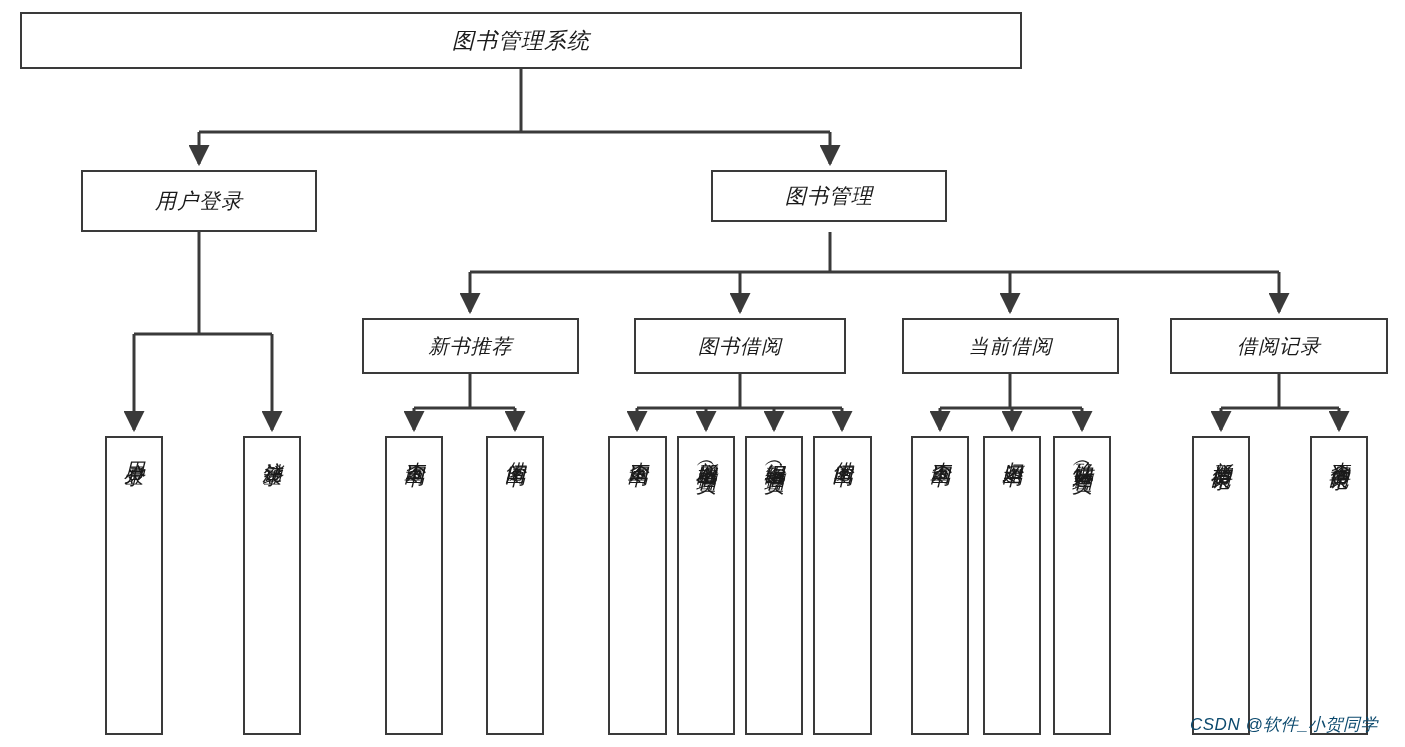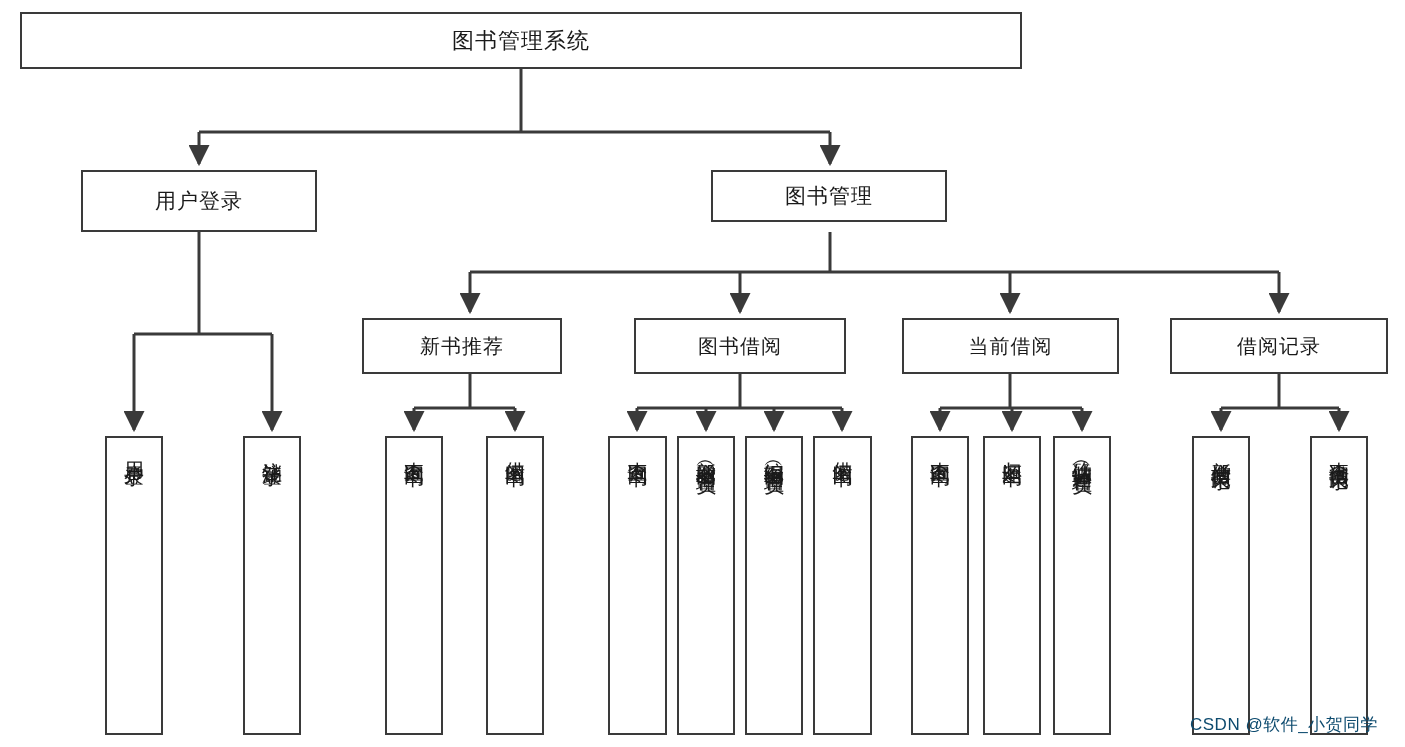--- a/index.html
+++ b/index.html
@@ -9,20 +9,21 @@
   }
   body {
     font-family: "Liberation Sans", "DejaVu Sans", sans-serif;
   }
   #canvas {
     position: relative;
     width: 1405px;
     height: 747px;
     background: #ffffff;
     overflow: hidden;
+    font-style: italic;
   }
   #edges {
     position: absolute;
     left: 0;
     top: 0;
     width: 1405px;
     height: 747px;
     pointer-events: none;
   }
   .node {
@@ -130,21 +131,21 @@
     <span class="htext">图书管理系统</span>
   </div>
 
   <div class="node lvl2" style="left:81px; top:170px; width:236px; height:62px;">
     <span class="htext">用户登录</span>
   </div>
   <div class="node lvl2" style="left:711px; top:170px; width:236px; height:52px;">
     <span class="htext">图书管理</span>
   </div>
 
-  <div class="node lvl3" style="left:362px; top:318px; width:200px; height:56px;">
+  <div class="node lvl3" style="left:362px; top:318px; width:217px; height:56px;">
     <span class="htext">新书推荐</span>
   </div>
   <div class="node lvl3" style="left:634px; top:318px; width:212px; height:56px;text-align:center;">
     <span class="htext">图书借阅</span>
   </div>
   <div class="node lvl3" style="left:1170px; top:318px; width:218px; height:56px;">
     <span class="htext">借阅记录</span>
   </div>
   <div class="node lvl3" style="left:902px; top:318px; width:217px; height:56px;">
     <span class="htext">当前借阅</span>

